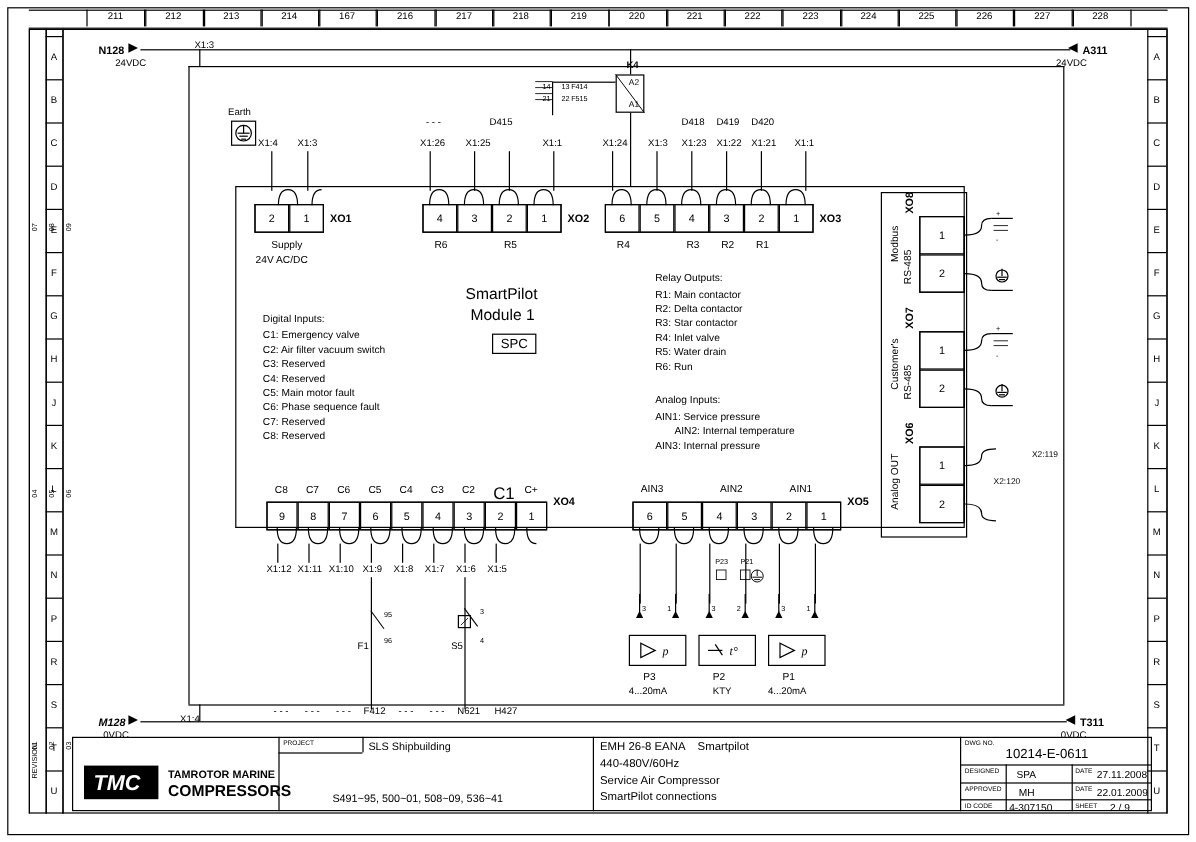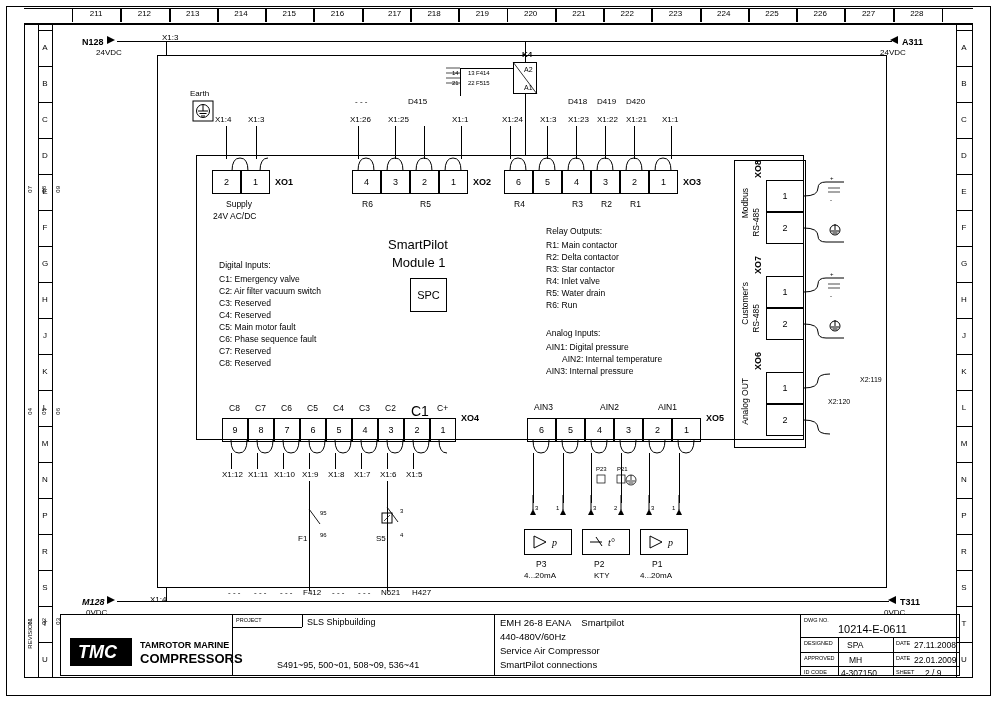--- a/index.html
+++ b/index.html
@@ -39,25 +39,25 @@
   <div id="colruler">
       <div class="colcell" style="left: 72px; width: 48.2778px;"></div>
       <div class="colnum" style="left: 72px; width: 48.2778px;">211</div>
       <div class="colcell" style="left: 120.278px; width: 48.2778px;"></div>
       <div class="colnum" style="left: 120.278px; width: 48.2778px;">212</div>
       <div class="colcell" style="left: 168.556px; width: 48.2778px;"></div>
       <div class="colnum" style="left: 168.556px; width: 48.2778px;">213</div>
       <div class="colcell" style="left: 216.833px; width: 48.2778px;"></div>
       <div class="colnum" style="left: 216.833px; width: 48.2778px;">214</div>
       <div class="colcell" style="left: 265.111px; width: 48.2778px;"></div>
-      <div class="colnum" style="left: 265.111px; width: 48.2778px;">215</div>
+      <div class="colnum" style="left: 265.111px; width: 48.2778px;">167</div>
       <div class="colcell" style="left: 313.389px; width: 48.2778px;"></div>
       <div class="colnum" style="left: 313.389px; width: 48.2778px;">216</div>
       <div class="colcell" style="left: 361.667px; width: 48.2778px;"></div>
-      <div class="colnum" style="left: 361.667px; width: 66px;">217</div>
+      <div class="colnum" style="left: 361.667px; width: 50px;">217</div>
       <div class="colcell" style="left: 409.944px; width: 48.2778px;"></div>
       <div class="colnum" style="left: 409.944px; width: 48.2778px;">218</div>
       <div class="colcell" style="left: 458.222px; width: 48.2778px;"></div>
       <div class="colnum" style="left: 458.222px; width: 48.2778px;">219</div>
       <div class="colcell" style="left: 506.5px; width: 48.2778px;"></div>
       <div class="colnum" style="left: 506.5px; width: 48.2778px;">220</div>
       <div class="colcell" style="left: 554.778px; width: 48.2778px;"></div>
       <div class="colnum" style="left: 554.778px; width: 48.2778px;">221</div>
       <div class="colcell" style="left: 603.056px; width: 48.2778px;"></div>
       <div class="colnum" style="left: 603.056px; width: 48.2778px;">222</div>
@@ -203,42 +203,42 @@
   <div class="ln" style="left:157px;top:55px;width:1px;height:532px;"></div>
   <div class="ln" style="left:157px;top:55px;width:730px;height:1px;"></div>
   <div class="ln" style="left:886px;top:55px;width:1px;height:532px;"></div>
   <div class="ln" style="left:157px;top:587px;width:730px;height:1px;"></div>
   <div class="ln" style="left:166px;top:41px;width:1px;height:14px;"></div>
   <div class="ln" style="left:166px;top:587px;width:1px;height:14px;"></div>
 
   <div class="unitbox" id="module-body" style="left:196px;top:155px;width:608px;height:285px;"></div>
   <div class="txt" style="left:388px;top:238px;font-size:13px;">SmartPilot</div>
   <div class="txt" style="left:392px;top:256px;font-size:13px;">Module 1</div>
-  <div class="box ctr" style="left:410px;top:278px;width:37px;height:34px;font-size:11px;">SPC</div>
+  <div class="box ctr" style="left:410px;top:278px;width:37px;height:17px;font-size:11px;">SPC</div>
 
   <div class="txt" style="left:219px;top:261px;font-size:8.5px;">Digital Inputs:</div>
   <div class="txt" style="left:219px;top:275px;font-size:8.5px;">C1: Emergency valve</div>
   <div class="txt" style="left:219px;top:287px;font-size:8.5px;">C2: Air filter vacuum switch</div>
   <div class="txt" style="left:219px;top:299px;font-size:8.5px;">C3: Reserved</div>
   <div class="txt" style="left:219px;top:311px;font-size:8.5px;">C4: Reserved</div>
   <div class="txt" style="left:219px;top:323px;font-size:8.5px;">C5: Main motor fault</div>
   <div class="txt" style="left:219px;top:335px;font-size:8.5px;">C6: Phase sequence fault</div>
   <div class="txt" style="left:219px;top:347px;font-size:8.5px;">C7: Reserved</div>
   <div class="txt" style="left:219px;top:359px;font-size:8.5px;">C8: Reserved</div>
 
   <div class="txt" style="left:546px;top:227px;font-size:8.5px;">Relay Outputs:</div>
   <div class="txt" style="left:546px;top:241px;font-size:8.5px;">R1: Main contactor</div>
   <div class="txt" style="left:546px;top:253px;font-size:8.5px;">R2: Delta contactor</div>
   <div class="txt" style="left:546px;top:265px;font-size:8.5px;">R3: Star contactor</div>
   <div class="txt" style="left:546px;top:277px;font-size:8.5px;">R4: Inlet valve</div>
   <div class="txt" style="left:546px;top:289px;font-size:8.5px;">R5: Water drain</div>
   <div class="txt" style="left:546px;top:301px;font-size:8.5px;">R6: Run</div>
 
   <div class="txt" style="left:546px;top:329px;font-size:8.5px;">Analog Inputs:</div>
-  <div class="txt" style="left:546px;top:343px;font-size:8.5px;">AIN1: Digital pressure</div>
+  <div class="txt" style="left:546px;top:343px;font-size:8.5px;">AIN1: Service pressure</div>
   <div class="txt" style="left:546px;top:355px;font-size:8.5px;margin-left:16px;">AIN2: Internal temperature</div>
   <div class="txt" style="left:546px;top:367px;font-size:8.5px;">AIN3: Internal pressure</div>
 
   <div class="txt" style="left:190px;top:90px;">Earth</div>
   <svg style="left:192px;top:100px;width:24px;height:24px;">
     <rect x="1" y="1" width="20" height="20" fill="none" stroke="#000"></rect>
     <circle cx="11" cy="11" r="6.5" fill="none" stroke="#000"></circle>
     <line x1="11" y1="4.5" x2="11" y2="11" stroke="#000"></line>
     <line x1="6" y1="11" x2="16" y2="11" stroke="#000"></line>
     <line x1="7.5" y1="13.5" x2="14.5" y2="13.5" stroke="#000"></line>

